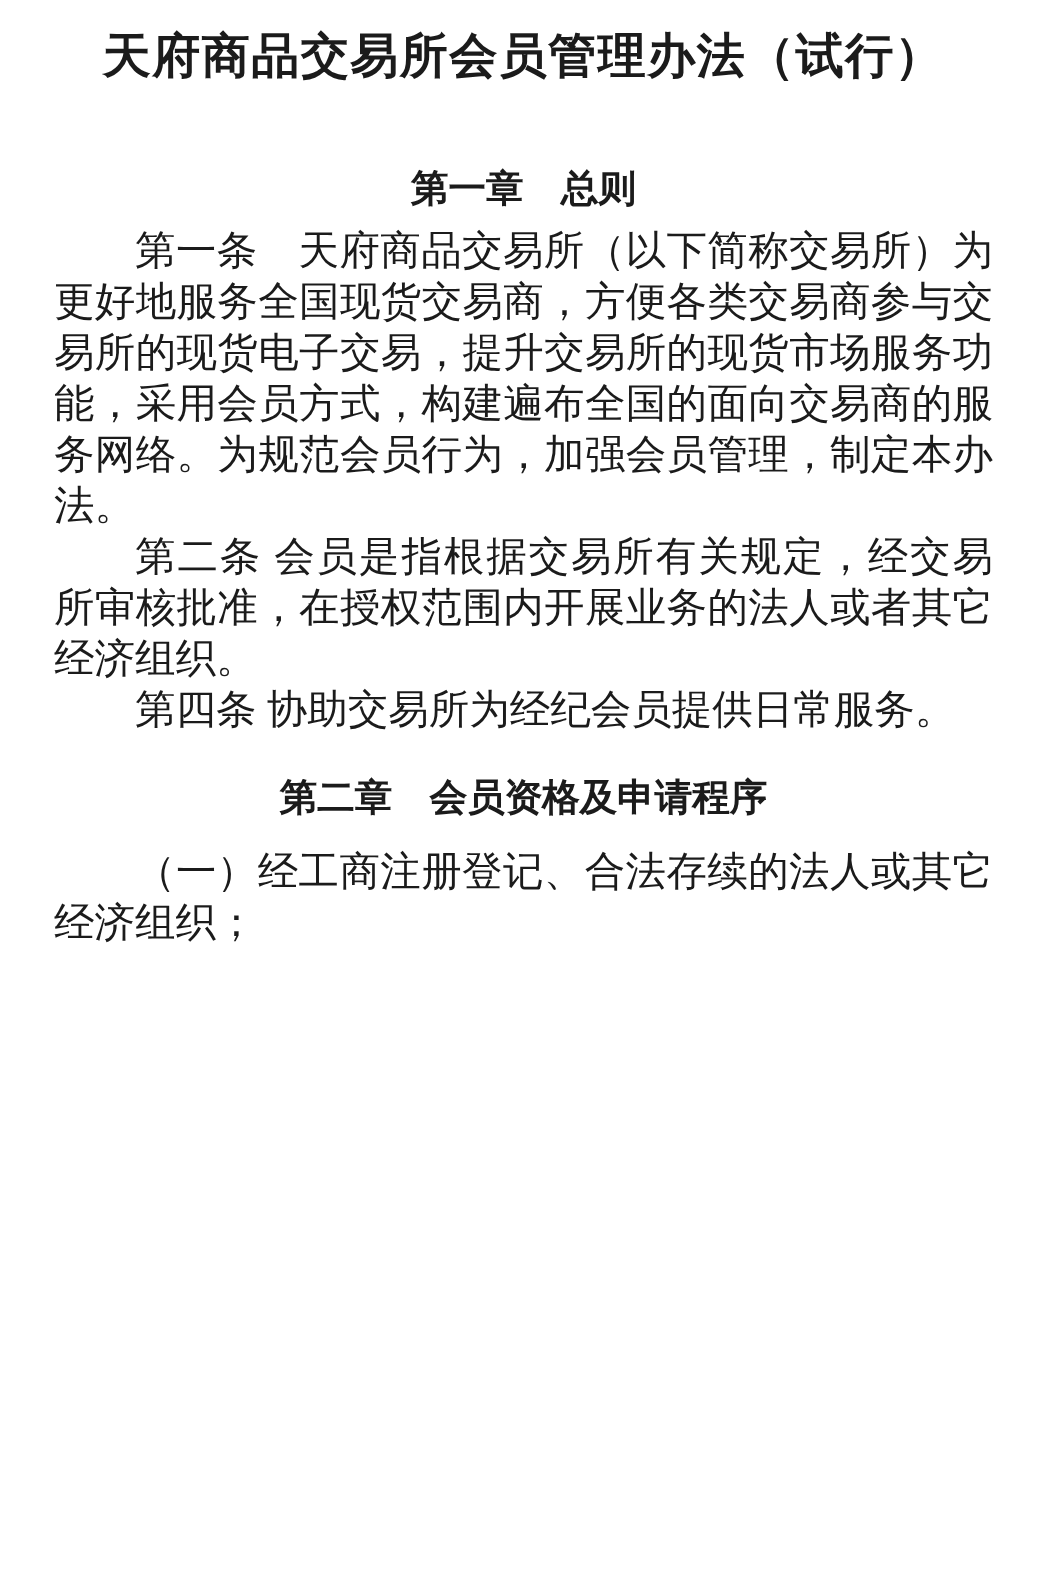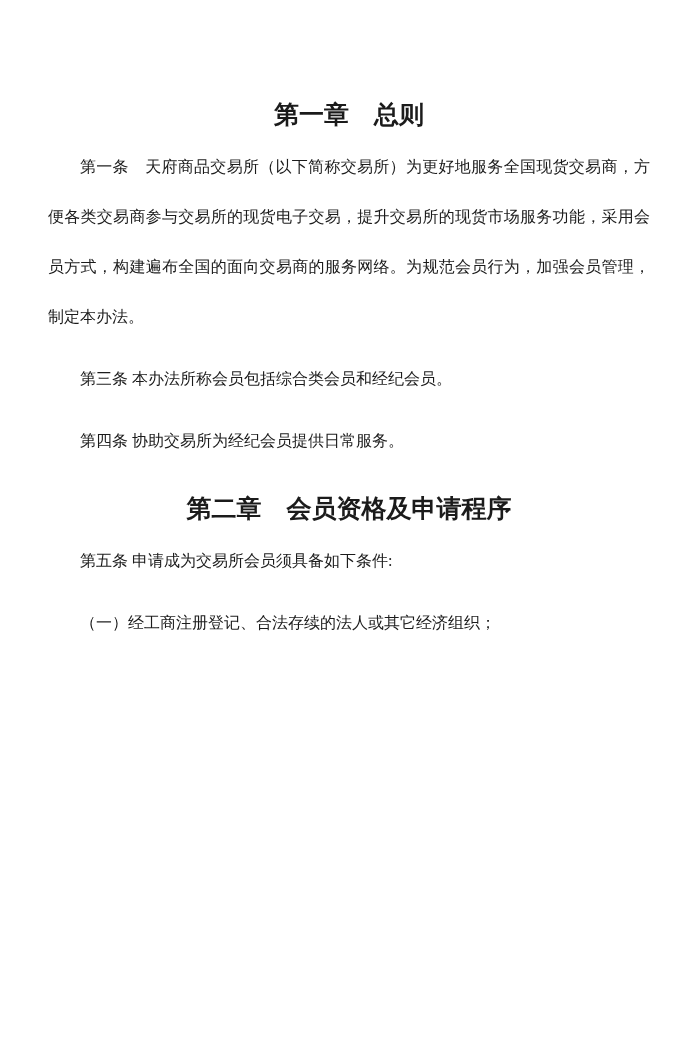--- a/index.html
+++ b/index.html
@@ -28,48 +28,48 @@
     white-space: nowrap;
   }
   .chapter-heading {
     margin: 0;
     font-size: 25px;
     font-weight: bold;
     text-align: center;
     line-height: 30px;
   }
   .chapter-1 .chapter-heading {
-    margin-top: 84px;
+    margin-top: 54px;
     margin-bottom: 8px;
   }
   .chapter-2 .chapter-heading {
     margin-top: 28px;
-    margin-bottom: 6px;
+    margin-bottom: 16px;
   }
   .para {
-    margin: 12px;
-    font-size: 16px;
-    line-height: 50px;
+    margin: 0;
+    font-size: 27px;
+    line-height: 34px;
     text-align: justify;
     text-indent: 2em;
     letter-spacing: 0;
   }
 </style>
 </head>
 <body>
 
 <div class="page">
 
+  <h1 class="doc-title">天府商品交易所会员管理办法（试行）</h1>
 
   <section class="chapter chapter-1">
     <h2 class="chapter-heading">第一章　总则</h2>
     <p class="para">第一条　天府商品交易所（以下简称交易所）为更好地服务全国现货交易商，方便各类交易商参与交易所的现货电子交易，提升交易所的现货市场服务功能，采用会员方式，构建遍布全国的面向交易商的服务网络。为规范会员行为，加强会员管理，制定本办法。</p>
-    <p class="para">第三条 本办法所称会员包括综合类会员和经纪会员。</p>
+    <p class="para">第二条 会员是指根据交易所有关规定，经交易所审核批准，在授权范围内开展业务的法人或者其它经济组织。</p>
     <p class="para">第四条 协助交易所为经纪会员提供日常服务。</p>
   </section>
 
   <section class="chapter chapter-2">
     <h2 class="chapter-heading">第二章　会员资格及申请程序</h2>
-    <p class="para">第五条 申请成为交易所会员须具备如下条件:</p>
     <p class="para">（一）经工商注册登记、合法存续的法人或其它经济组织；</p>
   </section>
 
 </div>
 
 </body></html>

